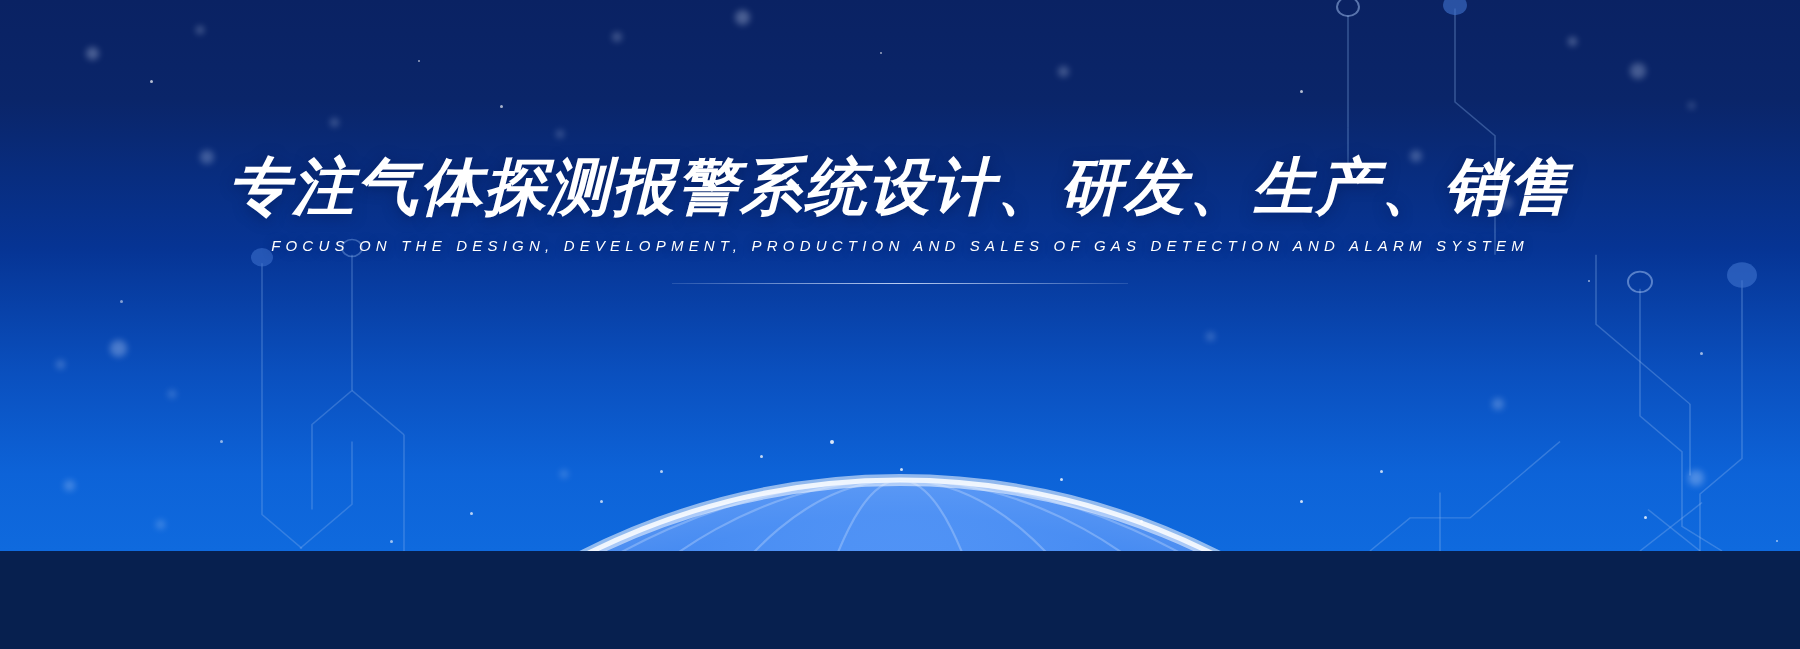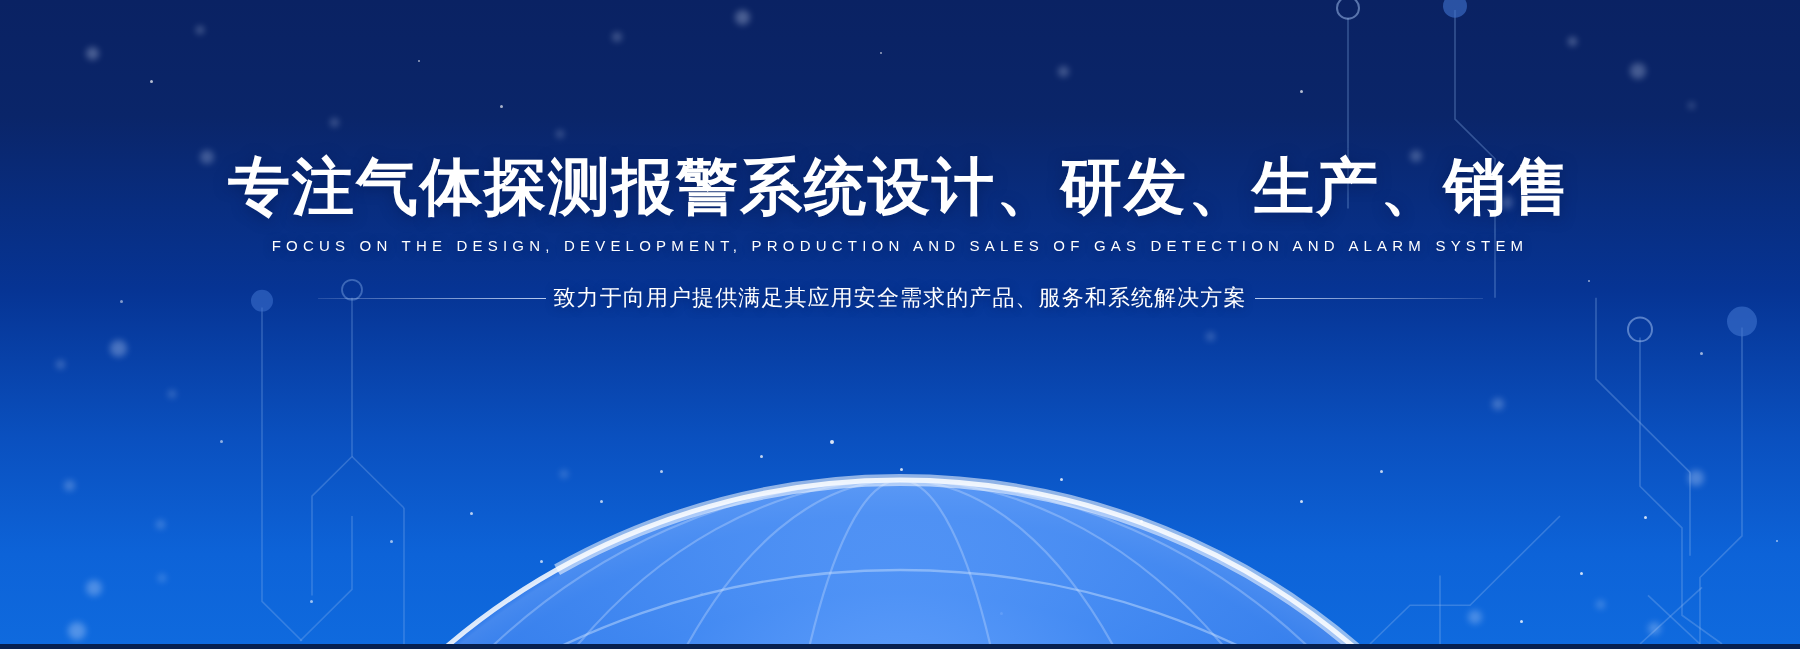--- a/index.html
+++ b/index.html
@@ -1,29 +1,30 @@
 <!DOCTYPE html>
 <html><head>
 <meta charset="utf-8">
 <style>
   html,body{margin:0;padding:0;background:#07204f;}
   body{font-family:"Liberation Sans","DejaVu Sans",sans-serif;}
 
   #banner{
     position:relative;
     width:1800px;
-    height:644px;
+    height:551px;
     overflow:hidden;
     background:linear-gradient(180deg,
       #0a2263 0%,
       #0a2569 18%,
       #063494 45%,
       #0a50bf 68%,
       #0d63d8 86%,
       #0f6ade 100%);
+    font-style:italic;
   }
 
   
   .layer{position:absolute;inset:0;pointer-events:none;}
   .layer svg{display:block;width:100%;height:100%;}
 
   
   .bokeh{position:absolute;border-radius:50%;background:#dfeaff;filter:blur(3px);}
   .star{position:absolute;border-radius:50%;background:#ffffff;}
 
@@ -327,18 +328,17 @@
     </svg>
   </div>
 
   <div id="copy">
     <h1 id="headline">专注气体探测报警系统设计、研发、生产、销售</h1>
 
     <p id="subhead">FOCUS ON THE DESIGN, DEVELOPMENT, PRODUCTION AND SALES OF GAS DETECTION AND ALARM SYSTEM</p>
 
     <div id="tagline-row">
       <span class="rule left"></span>
-      <span id="tagline">致力于向用户提供满足其应用安全需求的产品、服务和系统解决方案</span>
       <span class="rule right"></span>
     </div>
   </div>
 
 </div>
 
 </body></html>

